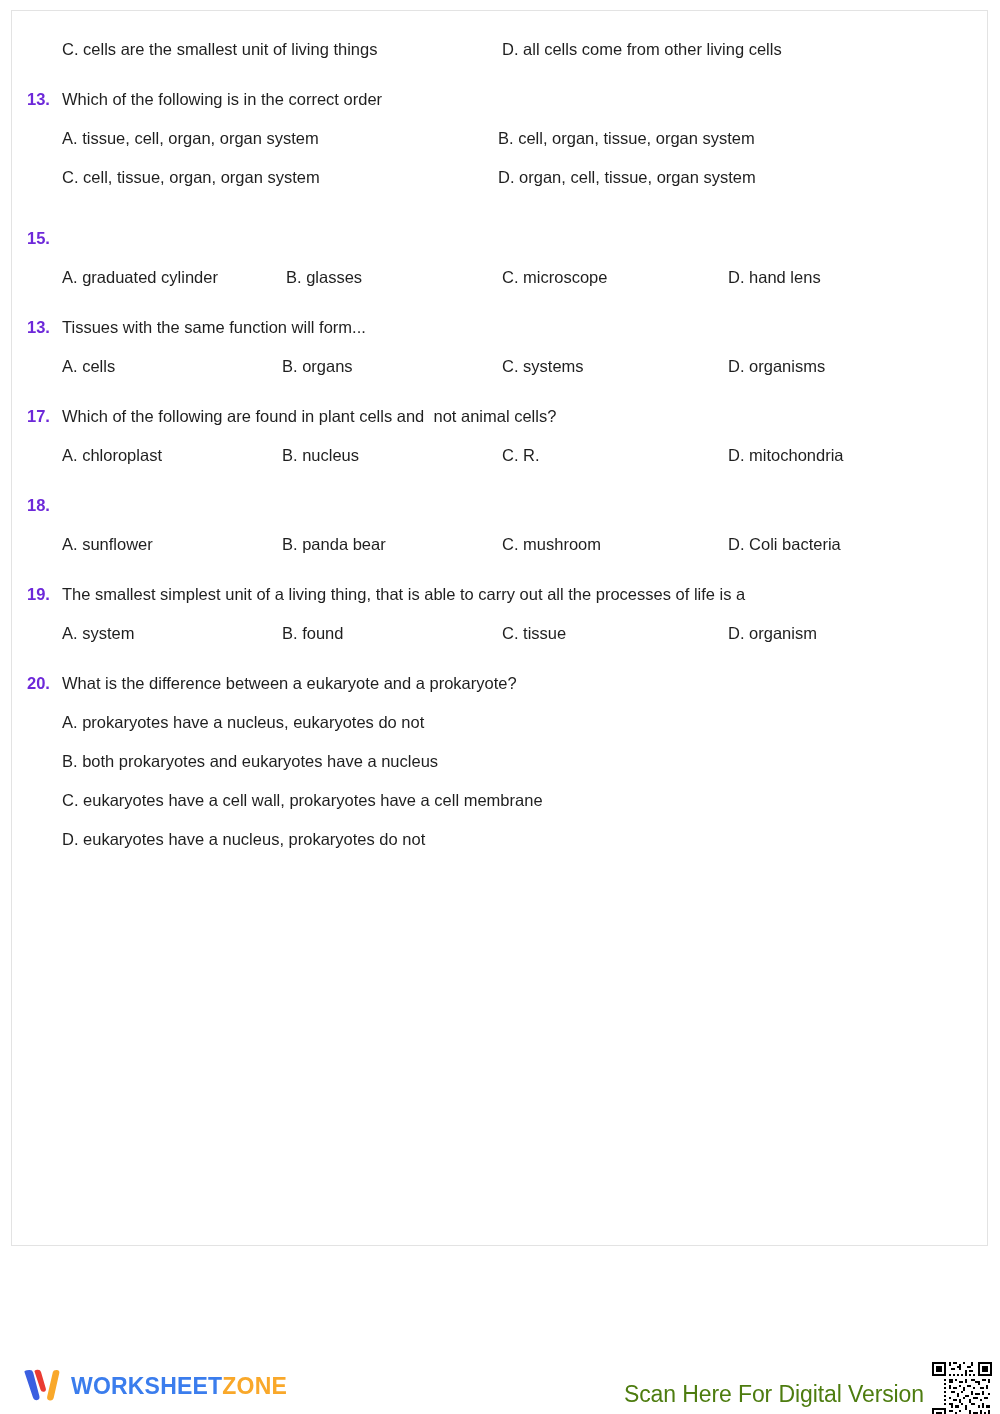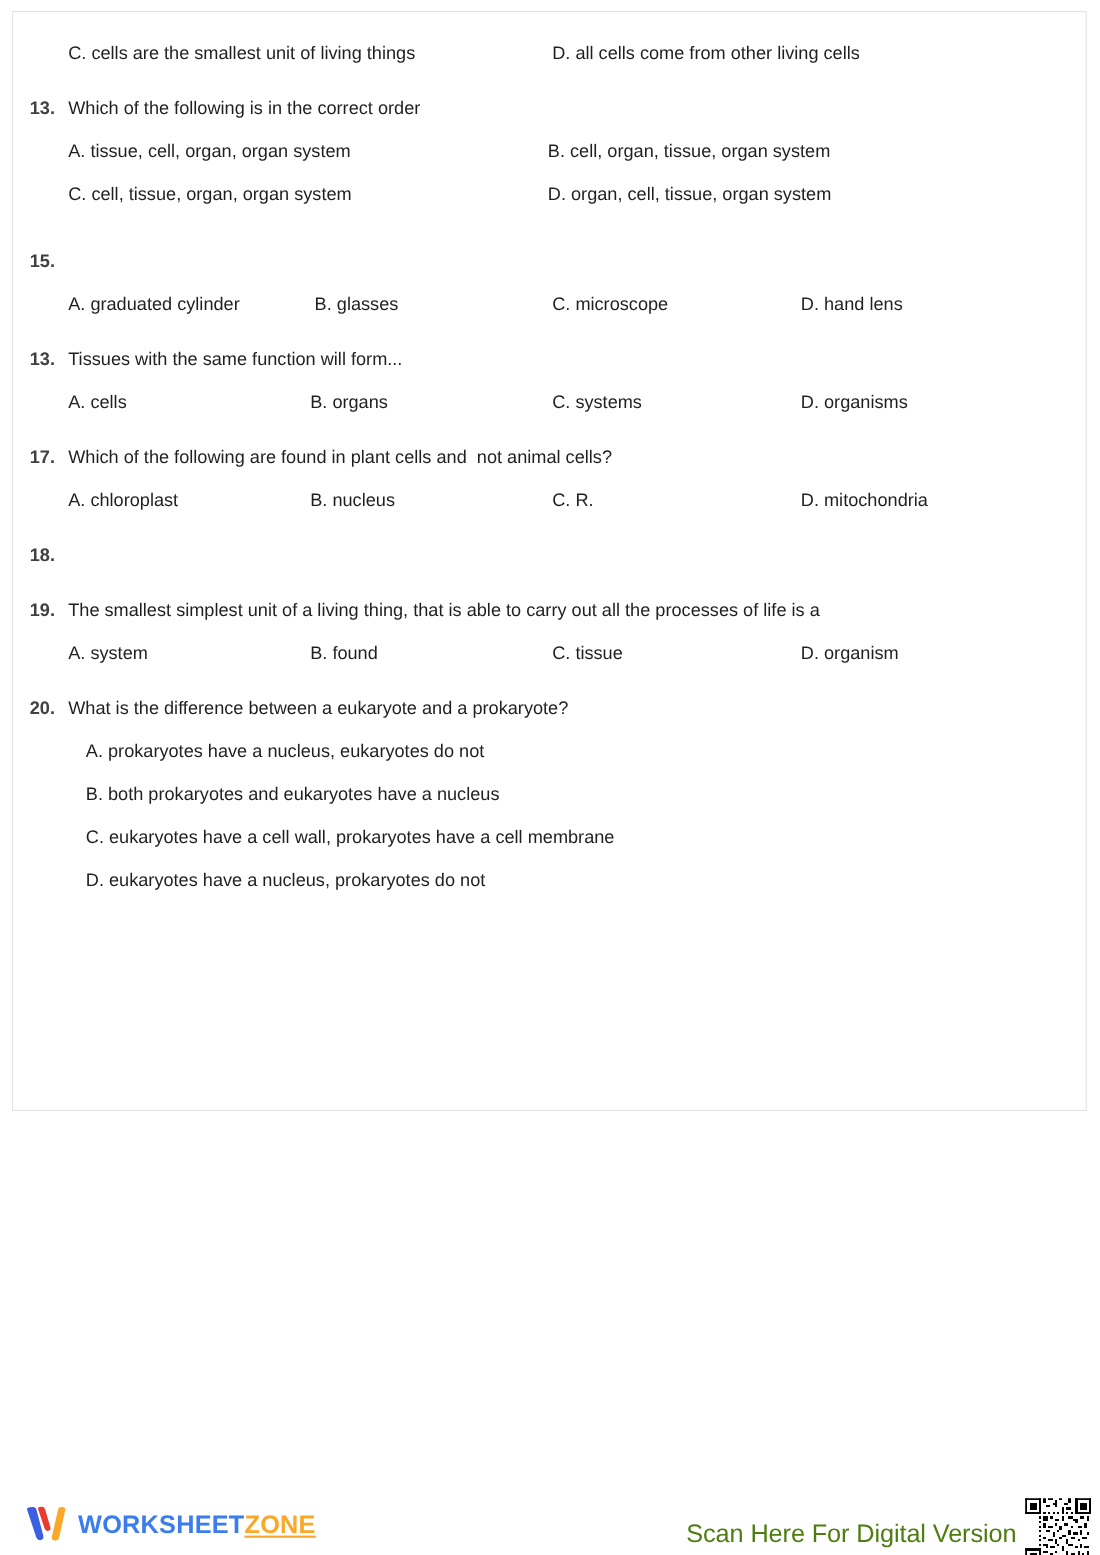--- a/index.html
+++ b/index.html
@@ -15,21 +15,21 @@
     position: relative;
     overflow: hidden;
   }
 
   
   .page {
     position: absolute;
     left: 11px;
     top: 10px;
     width: 977px;
-    height: 1000px;
+    height: 1236px;
     border: 1px solid #e3e3e3;
     box-sizing: border-box;
     background: #ffffff;
   }
 
   .content {
     position: absolute;
     left: 0;
     top: 0;
     right: 0;
@@ -55,21 +55,21 @@
   }
   .qnum {
     position: absolute;
     left: 15px;
     top: 0;
     height: 39px;
     display: flex;
     align-items: center;
     font-weight: bold;
     font-size: 16.5px;
-    color: #404040;
+    color: #6d28d9;
   }
   .qtext {
     white-space: pre;
   }
 
   
   .opt-row {
     position: relative;
     height: 39px;
   }
@@ -95,21 +95,21 @@
   .t2 { left: 486px; }
 
   
   .w2 { left: 274px; }
 
   
   .opt-stack {
     position: relative;
     height: 39px;
   }
-  .opt-stack .opt { left: 50px; margin-left: 16px; }
+  .opt-stack .opt { left: 50px; }
 
   
   .gap { height: 11px; }
 
   
   .footer {
     position: absolute;
     left: 0;
     top: 1362px;
     width: 1000px;
@@ -129,21 +129,21 @@
     height: 36px;
     display: block;
   }
   .brand-text {
     font-size: 23px;
     font-weight: bold;
     letter-spacing: 0.2px;
     white-space: pre;
   }
   .brand-a { color: #3b7ded; }
-  .brand-b { color: #f9a82a; text-decoration: underline; }
+  .brand-b { color: #f9a82a; }
 
   .scan {
     position: absolute;
     right: 8px;
     top: 4px;
     display: flex;
     align-items: center;
     gap: 8px;
   }
   .scan-text {
@@ -233,20 +233,26 @@
         <span class="opt c3">C. R.</span>
         <span class="opt c4">D. mitochondria</span>
       </div>
     </div>
 
     <div class="gap"></div>
 
     <div class="qblock">
       <div class="qstem">
         <span class="qnum">18.</span>
+      </div>
+      <div class="opt-row">
+        <span class="opt c1">A. sunflower</span>
+        <span class="opt c2">B. panda bear</span>
+        <span class="opt c3">C. mushroom</span>
+        <span class="opt c4">D. Coli bacteria</span>
       </div>
     </div>
 
     <div class="gap"></div>
 
     <div class="qblock">
       <div class="qstem">
         <span class="qnum">19.</span>
         <span class="qtext">The smallest simplest unit of a living thing, that is able to carry out all the processes of life is a</span>
       </div>

